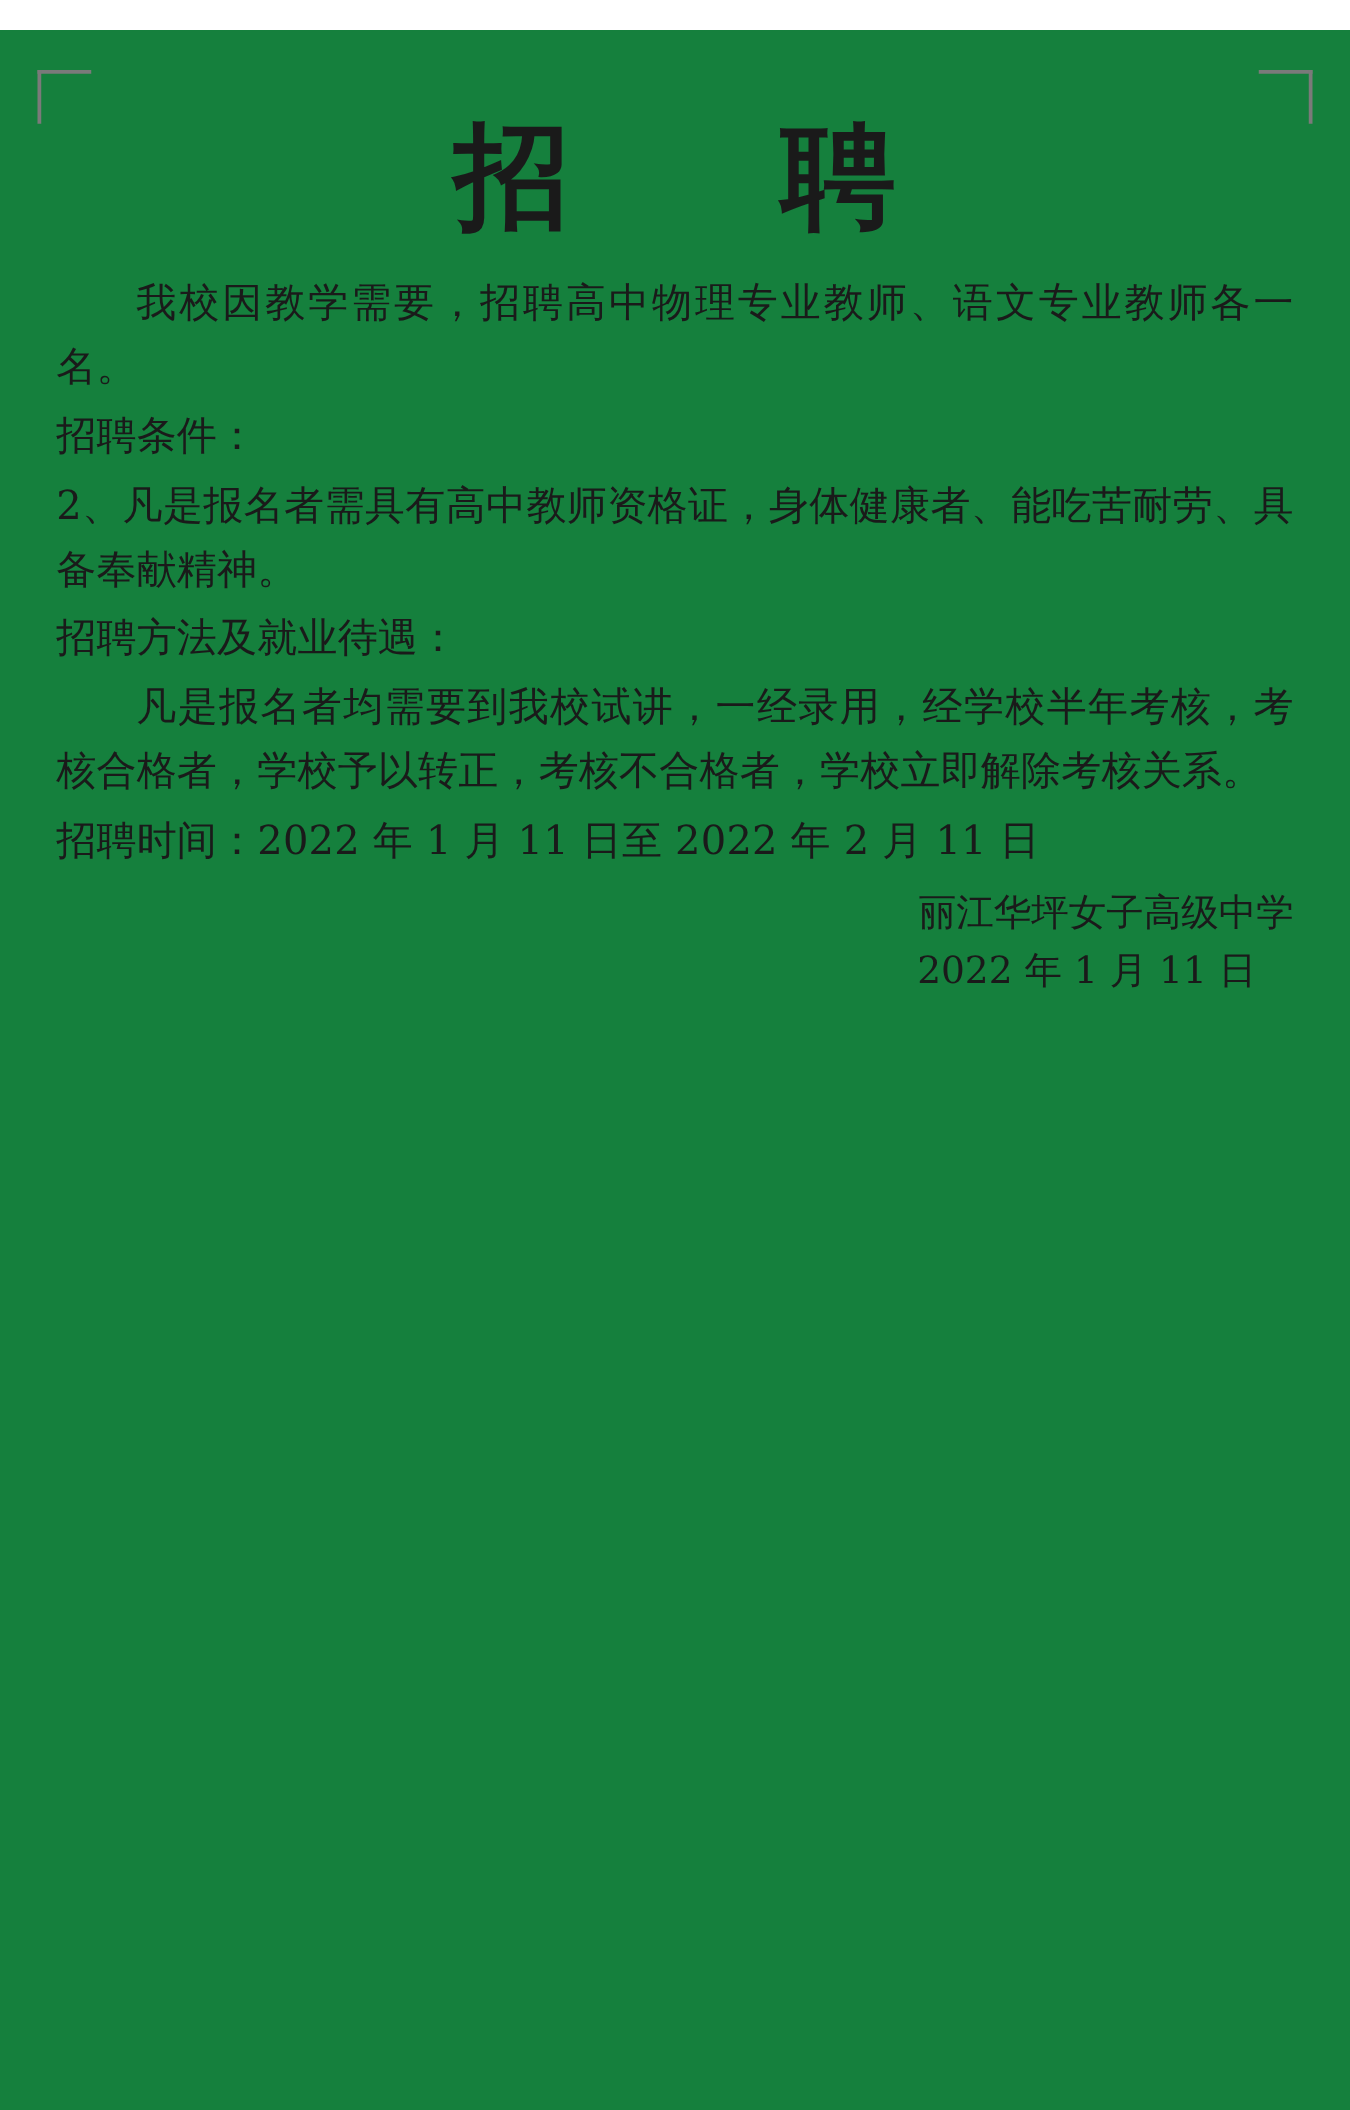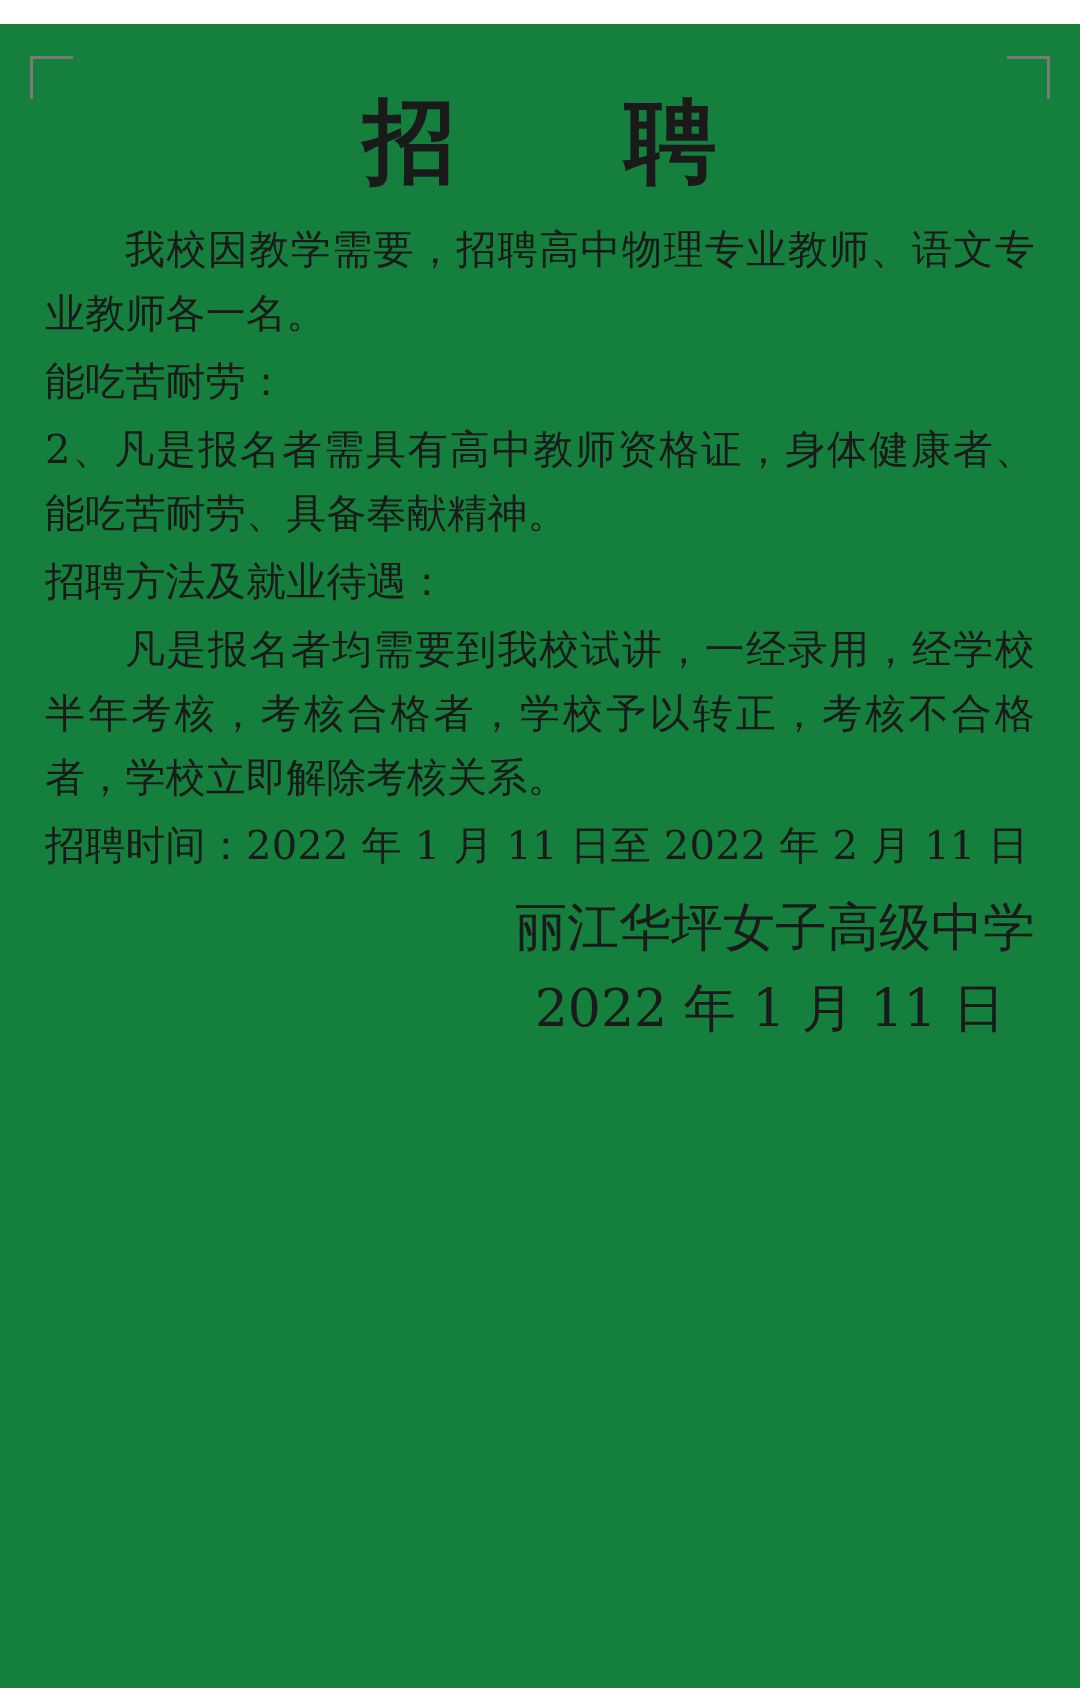--- a/index.html
+++ b/index.html
@@ -47,57 +47,57 @@
     font-size: 92px;
     font-weight: 700;
     letter-spacing: 0.42em;
     line-height: 1.25;
     margin: 0 0 18px 0;
     padding-left: 0.42em;
     font-family: "DejaVu Serif", "Liberation Serif", serif;
   }
 
   .para {
-    font-size: 40px;
+    font-size: 32px;
     line-height: 1.60;
     margin: 0 0 4px 0;
     text-align: justify;
     text-justify: inter-ideograph;
     letter-spacing: 0.005em;
   }
   .para.indent {
     text-indent: 2em;
   }
 
   .sign-block {
     margin-top: 10px;
     text-align: right;
   }
   .sign-line {
-    font-size: 52px;
+    font-size: 30px;
     line-height: 1.55;
   }
   .sign-line.date {
     padding-right: 30px;
   }
 </style>
 </head>
 <body>
 
 <div class="page">
 
   <div class="crop tl"></div>
   <div class="crop tr"></div>
 
   <div class="content">
 
     <h1 class="doc-title">招　聘</h1>
 
     <p class="para indent">我校因教学需要，招聘高中物理专业教师、语文专业教师各一名。</p>
-    <p class="para">能吃苦耐劳：</p>
+    <p class="para">招聘条件：</p>
     <p class="para">2、凡是报名者需具有高中教师资格证，身体健康者、能吃苦耐劳、具备奉献精神。</p>
     <p class="para">招聘方法及就业待遇：</p>
     <p class="para indent">凡是报名者均需要到我校试讲，一经录用，经学校半年考核，考核合格者，学校予以转正，考核不合格者，学校立即解除考核关系。</p>
     <p class="para">招聘时间：2022 年 1 月 11 日至 2022 年 2 月 11 日</p>
 
     <div class="sign-block">
       <div class="sign-line">丽江华坪女子高级中学</div>
       <div class="sign-line date">2022 年 1 月 11 日</div>
     </div>
 

